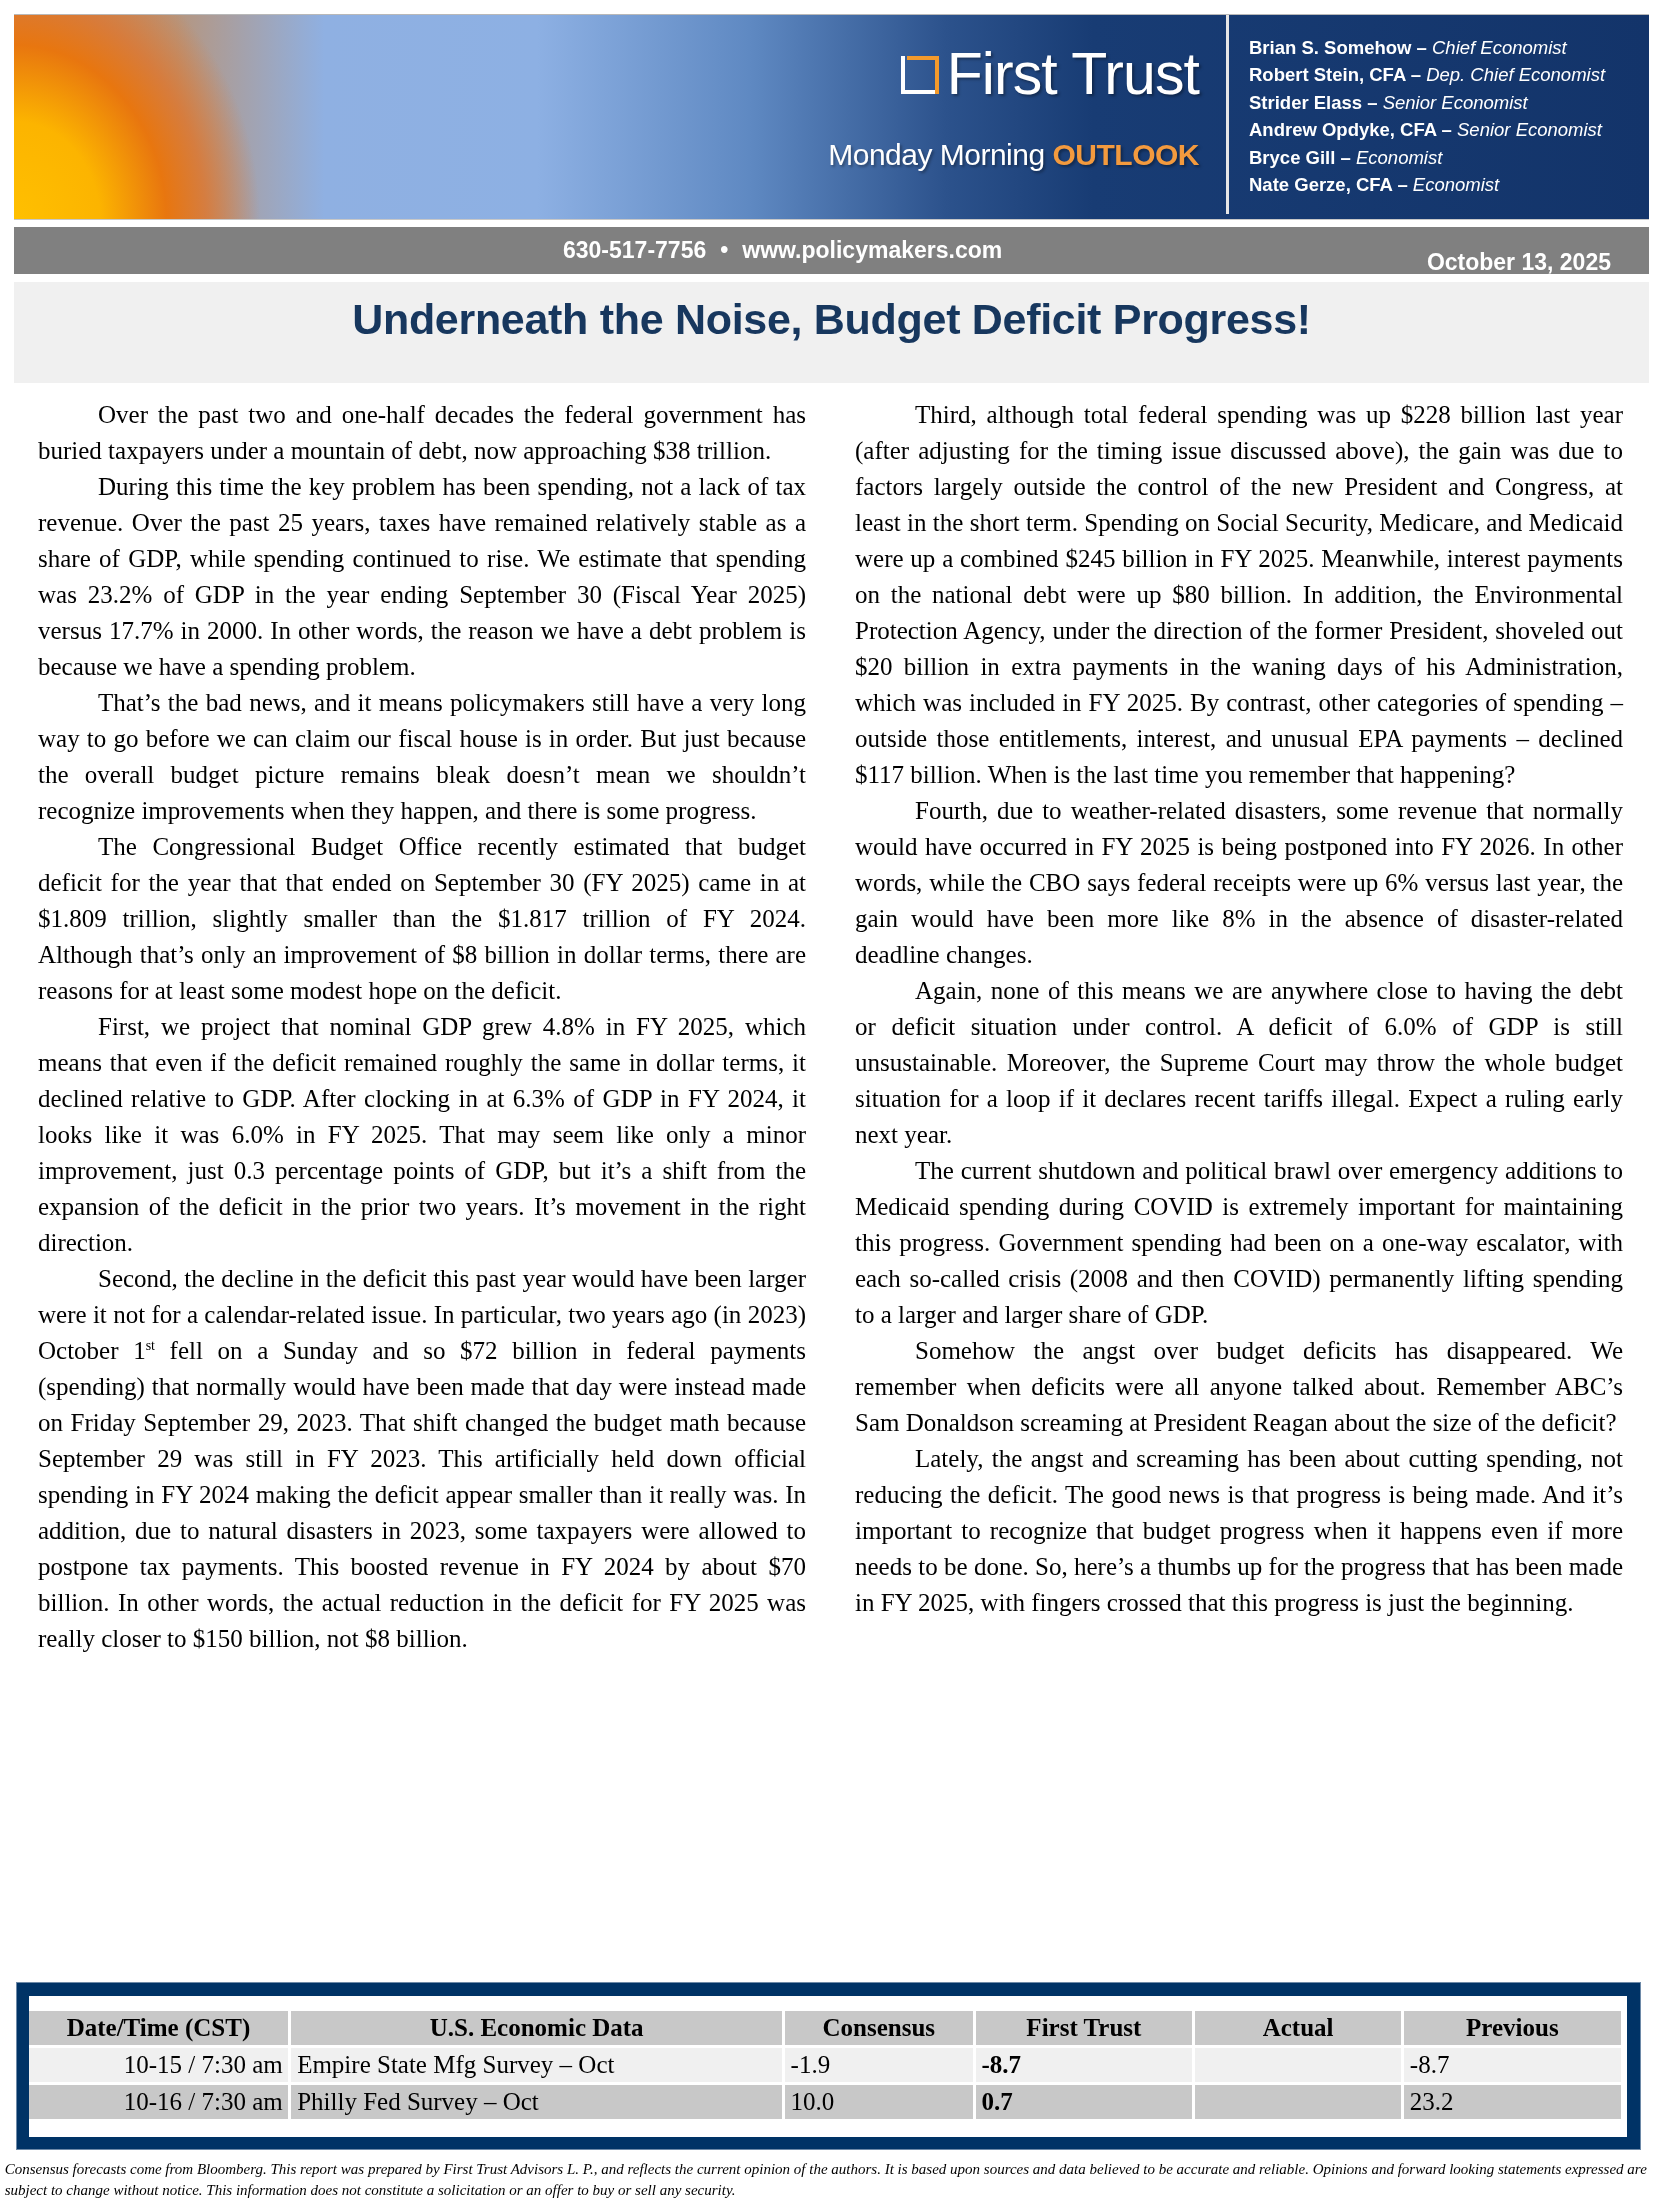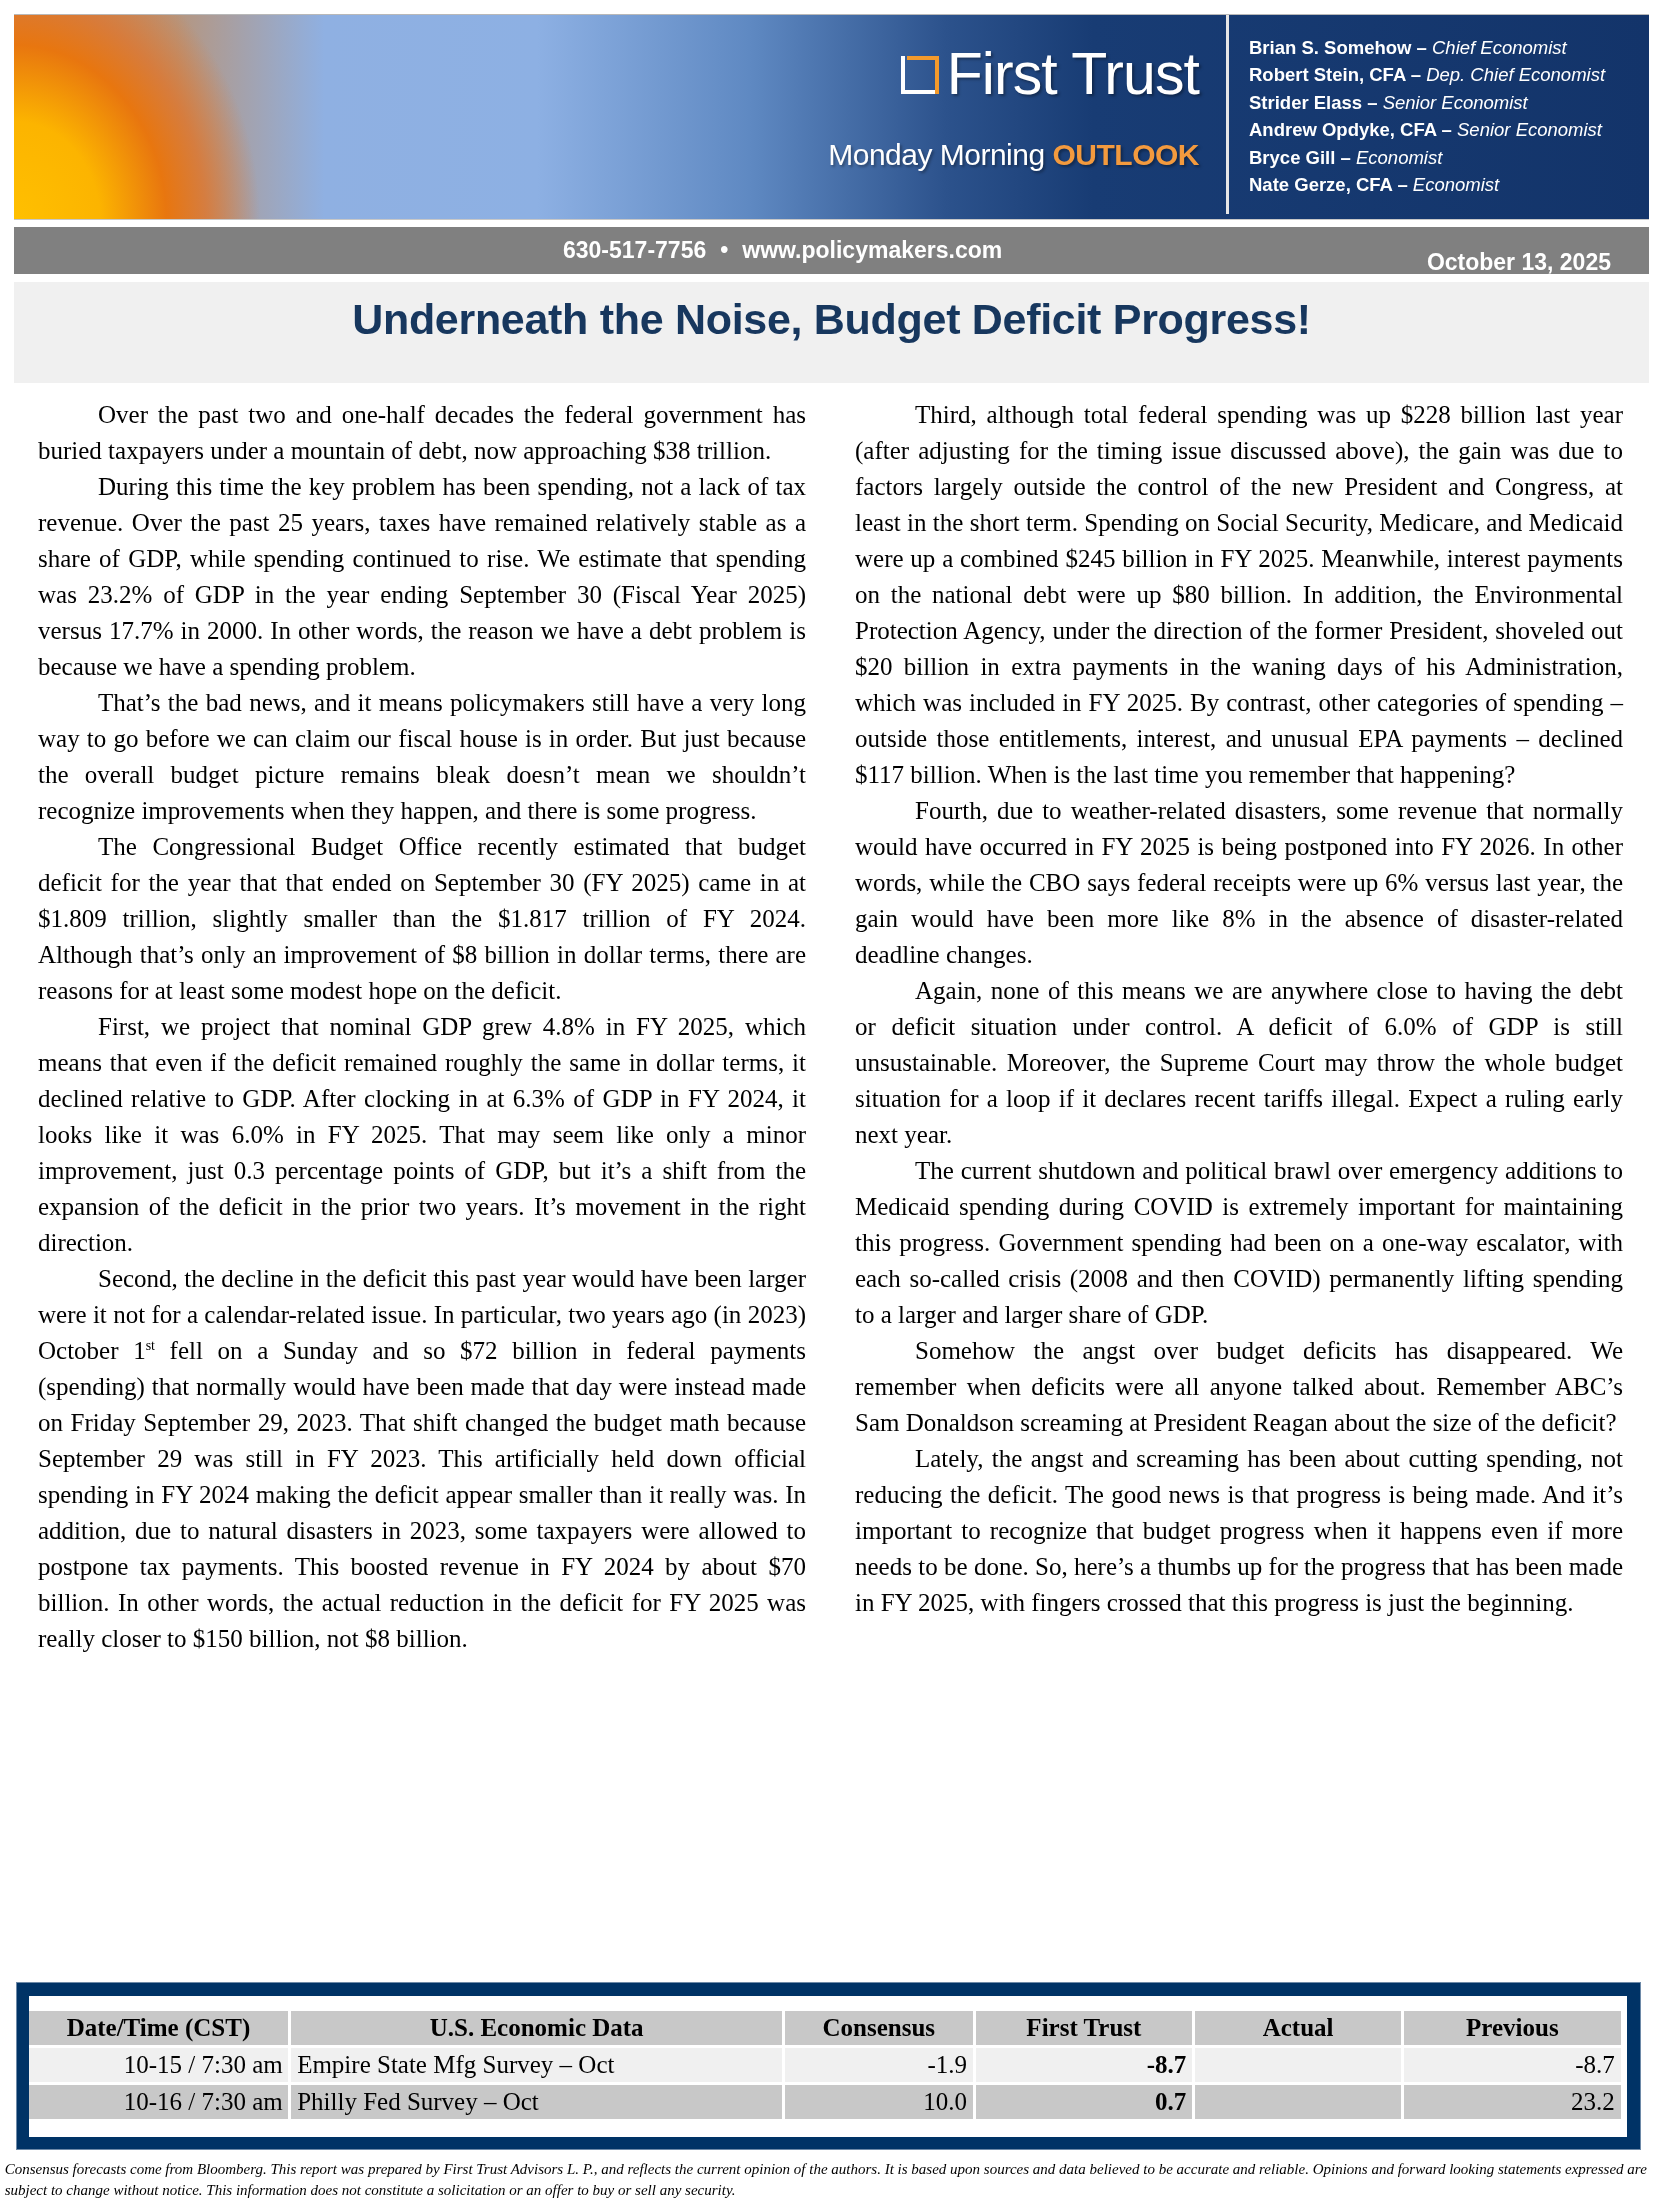--- a/index.html
+++ b/index.html
@@ -61,21 +61,21 @@
   
   .table-frame { position: absolute; left: 16px; top: 1982px; width: 1625px; height: 168px; background: #003366; border: 0.9px solid #6e8aa8; }
   .table-inner { position: absolute; left: 12.3px; top: 13.2px; width: 1598px; height: 141px; background: #ffffff; }
   table.econ { position: absolute; left: 0; top: 11.4px; width: 1598px; border-collapse: separate; border-spacing: 3.8px 3.8px; margin-left: -3.8px; }
   table.econ th, table.econ td { font-family: "Liberation Serif", serif; font-size: 25px; height: 34px; padding: 0 5.7px; white-space: nowrap; }
   table.econ th { background: #c8c8c8; font-weight: 700; text-align: center; }
   table.econ tr.r0 td { background: #f0f0f0; }
   table.econ tr.r1 td { background: #c8c8c8; }
   table.econ td.dt { text-align: right; }
   table.econ td.ev { text-align: left; }
-  table.econ td.num { text-align: right; }
+  table.econ td.num { text-align: left; }
   table.econ td.ft { font-weight: 700; }
 
   
   .disclaimer { position: absolute; left: 4.7px; top: 2159px; width: 1647px; font-style: italic; font-size: 15px; line-height: 21px; }
 </style>
 </head>
 <body>
 
 <div class="banner">
   <div class="brand">

